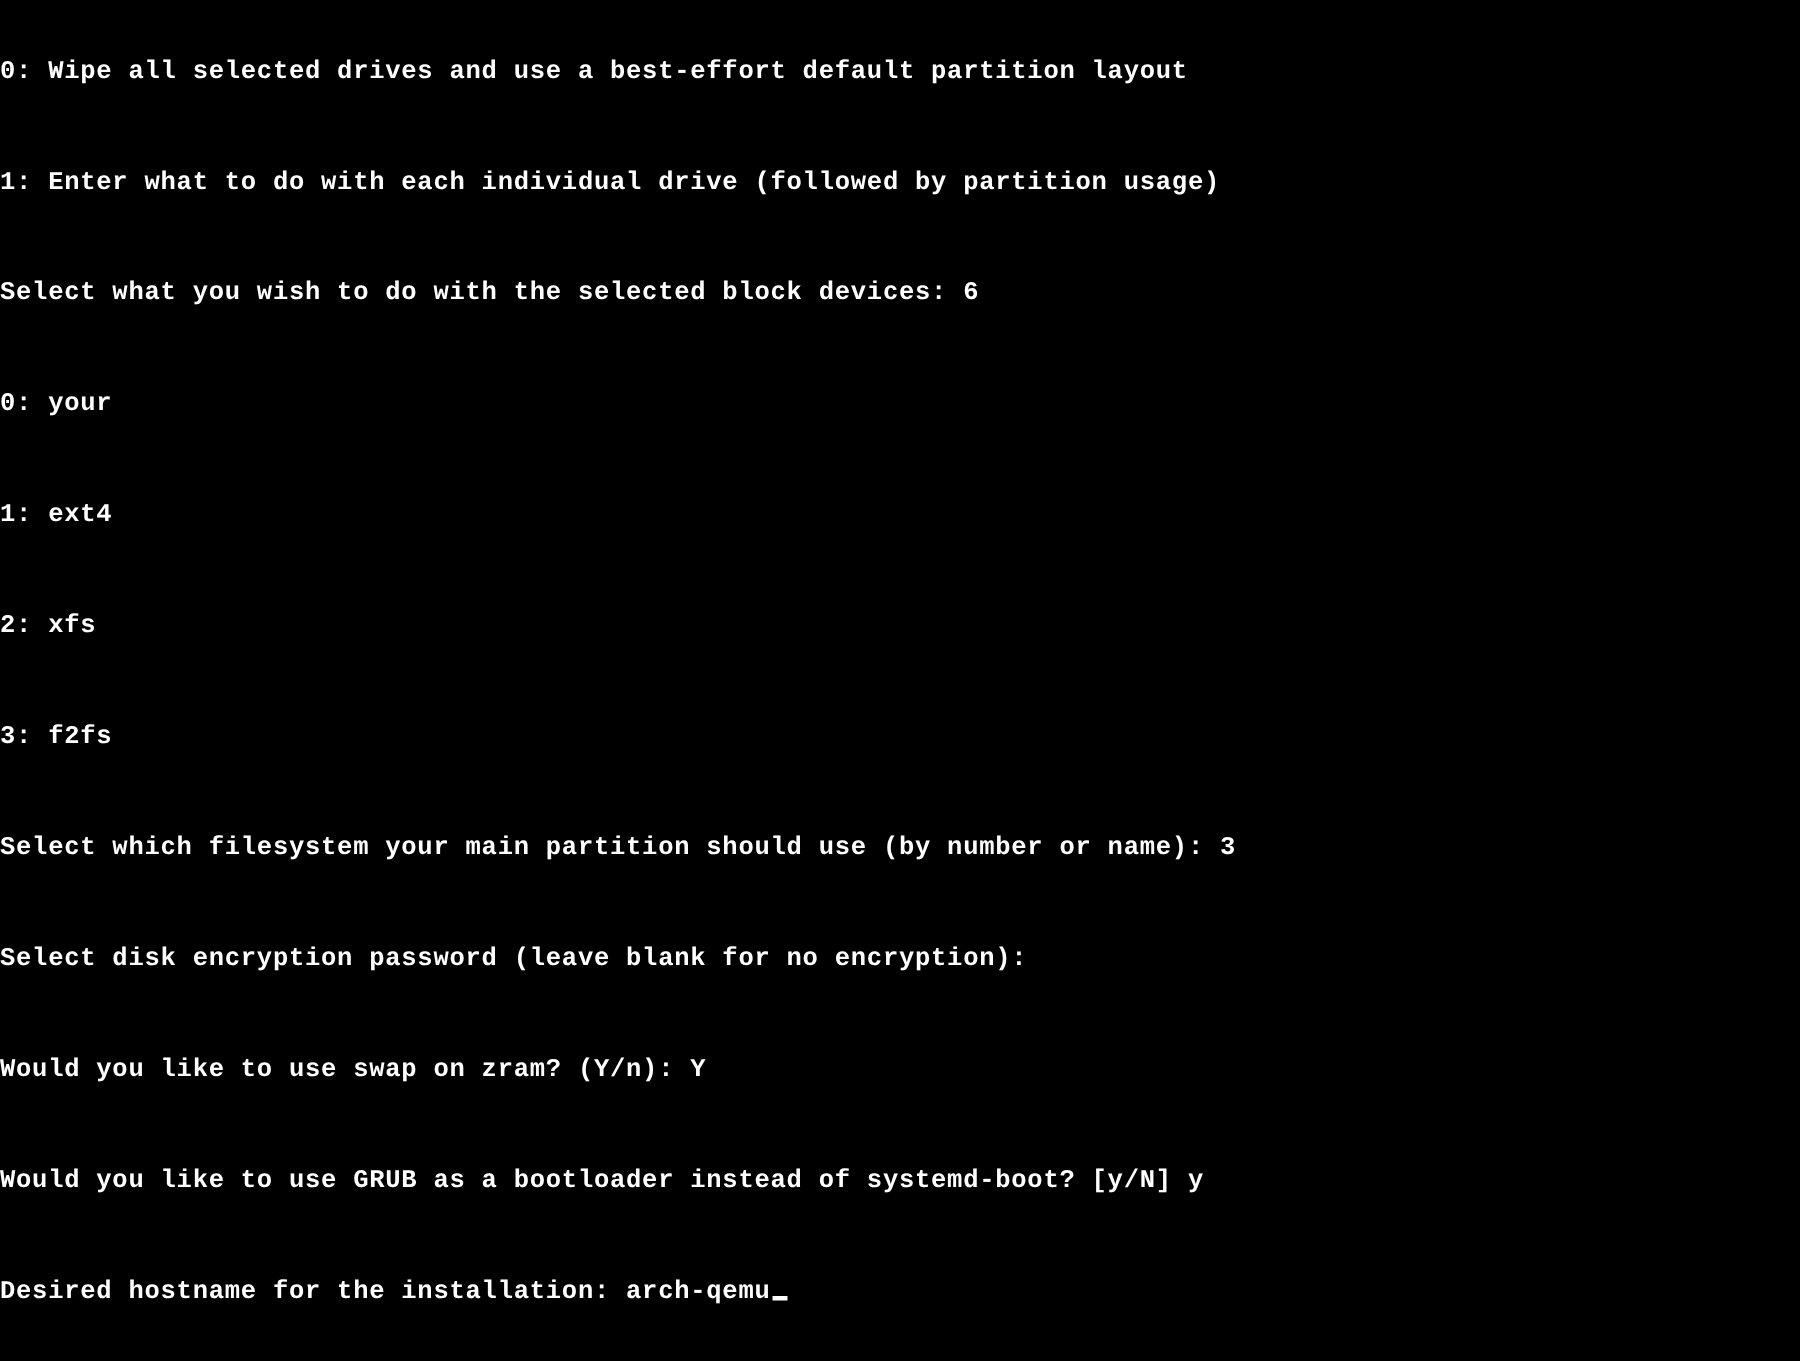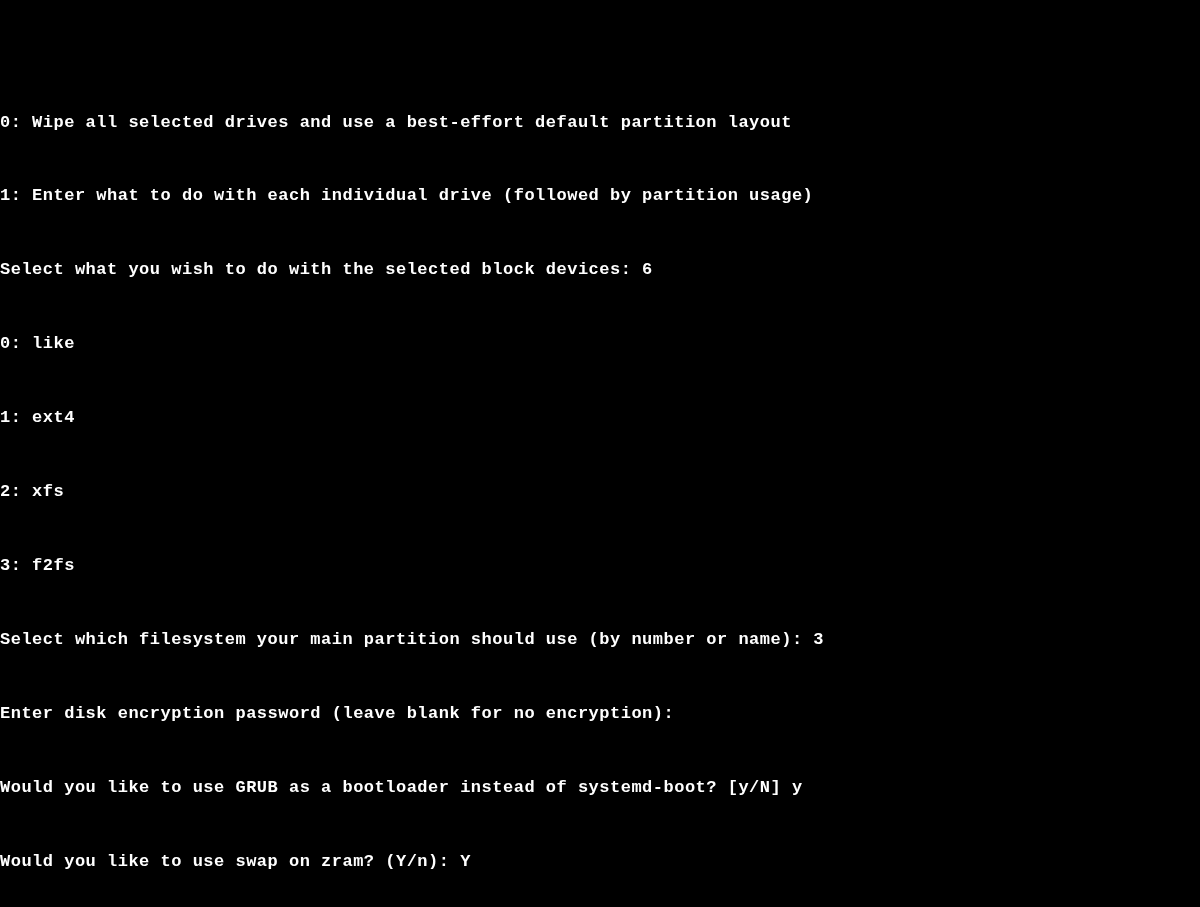--- a/index.html
+++ b/index.html
@@ -49,21 +49,22 @@
 <div class="terminal">
   
   
   
   
   
   
   <span class="line">0: Wipe all selected drives and use a best-effort default partition layout</span>
   <span class="line">1: Enter what to do with each individual drive (followed by partition usage)</span>
   <span class="line">Select what you wish to do with the selected block devices: 6</span>
-  <span class="line">0: like</span>
+  <span class="line">0: your</span>
   <span class="line">1: ext4</span>
   <span class="line">2: xfs</span>
   <span class="line">3: f2fs</span>
   <span class="line">Select which filesystem your main partition should use (by number or name): 3</span>
-  <span class="line">Enter disk encryption password (leave blank for no encryption):</span>
+  <span class="line">Select disk encryption password (leave blank for no encryption):</span>
+  <span class="line">Would you like to use swap on zram? (Y/n): Y</span>
   <span class="line">Would you like to use GRUB as a bootloader instead of systemd-boot? [y/N] y</span>
-  <span class="line">Would you like to use swap on zram? (Y/n): Y</span>
+  <span class="line"><span>Desired hostname for the installation: arch-qemu</span><span class="cursor"></span></span>
 </div>
 
 </body></html>

